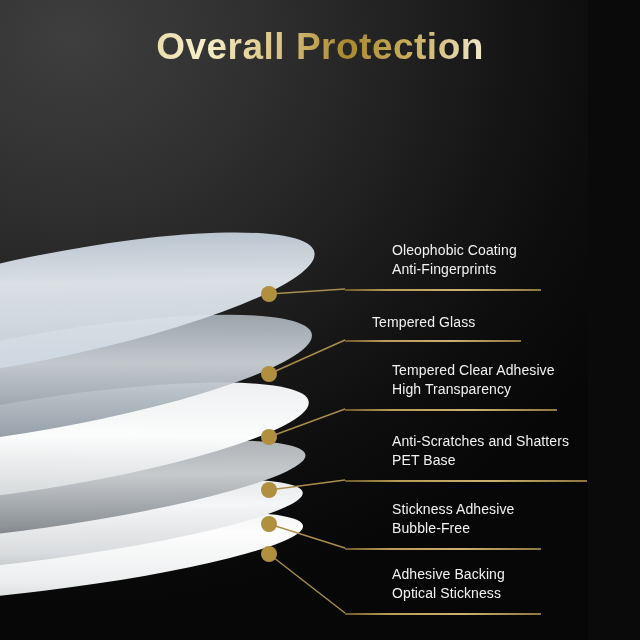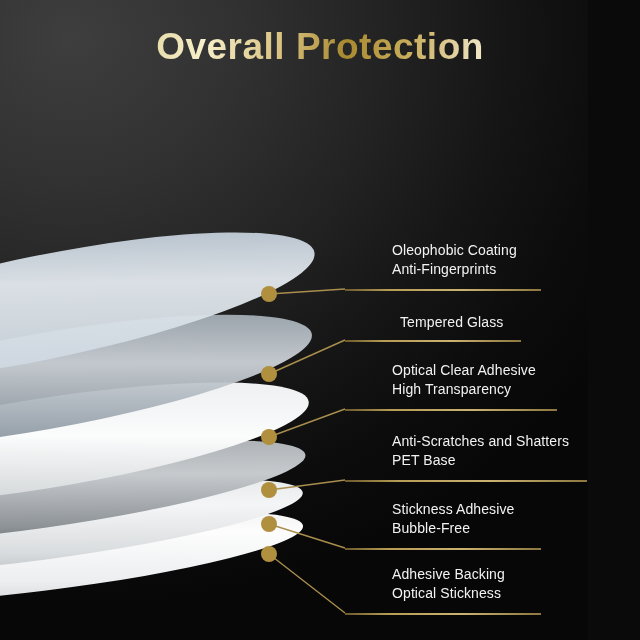--- a/index.html
+++ b/index.html
@@ -156,27 +156,27 @@
       <circle cx="269" cy="554" r="8"></circle>
     </g>
   </svg>
 
   <div class="label" style="left:392px;top:241px">
     <span class="ln">Oleophobic Coating</span>
     <span class="ln">Anti-Fingerprints</span>
   </div>
   <div class="rule" style="left:345px;top:289px;width:196px"></div>
 
-  <div class="label" style="left:400px;top:313px">
+  <div class="label" style="left:372px;top:313px">
     <span class="ln">Tempered Glass</span>
   </div>
   <div class="rule" style="left:345px;top:340px;width:176px"></div>
 
   <div class="label" style="left:392px;top:361px">
-    <span class="ln">Optical Clear Adhesive</span>
+    <span class="ln">Tempered Clear Adhesive</span>
     <span class="ln">High Transparency</span>
   </div>
   <div class="rule" style="left:345px;top:409px;width:212px"></div>
 
   <div class="label" style="left:392px;top:432px">
     <span class="ln">Anti-Scratches and Shatters</span>
     <span class="ln">PET Base</span>
   </div>
   <div class="rule" style="left:345px;top:480px;width:242px"></div>
 

